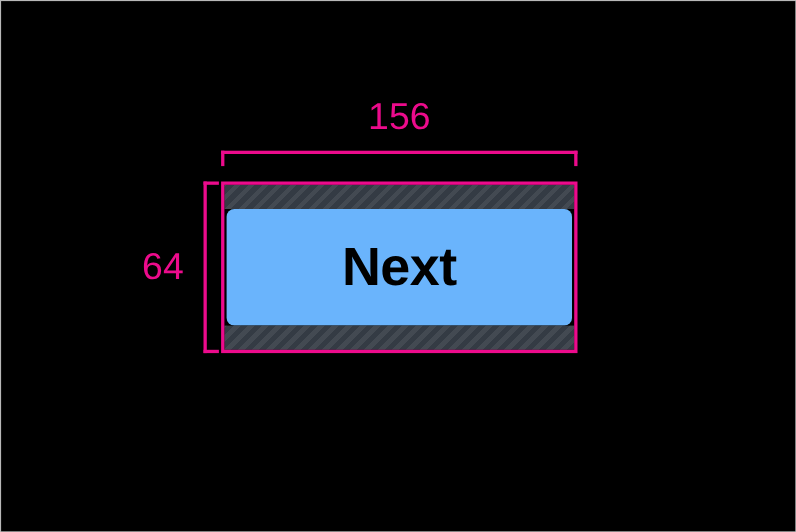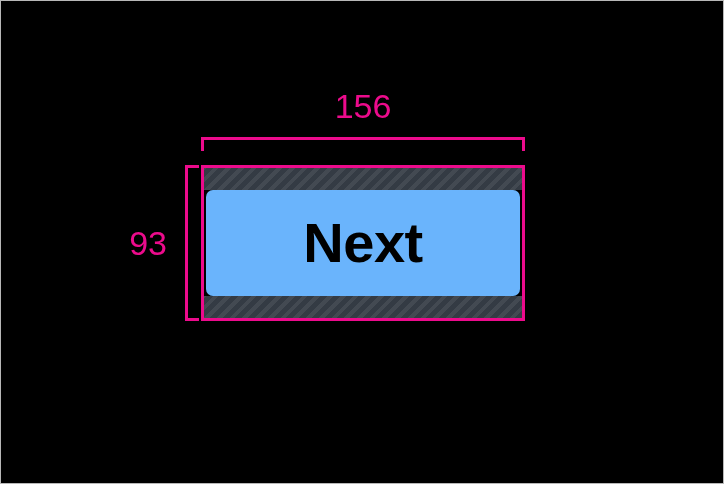--- a/index.html
+++ b/index.html
@@ -68,21 +68,21 @@
   
   .next-button {
     flex: 1 1 auto;
     margin: 0 2px;
     background: #6ab4fc;
     border-radius: 7px;
     display: flex;
     align-items: center;
     justify-content: center;
     color: #000000;
-    font-size: 56px;
+    font-size: 49px;
     font-weight: bold;
     letter-spacing: -0.5px;
     line-height: 1;
     user-select: none;
   }
 
   
 
   .dim-width-wrap {
     position: absolute;
@@ -172,21 +172,21 @@
 <div id="screenshot">
 
   <div class="dim-width-label">156</div>
 
   <div class="dim-width-wrap">
     <div class="dim-width-line"></div>
     <div class="dim-width-tick left"></div>
     <div class="dim-width-tick right"></div>
   </div>
 
-  <div class="dim-height-label">93</div>
+  <div class="dim-height-label">64</div>
 
   <div class="dim-height-wrap">
     <div class="dim-height-line"></div>
     <div class="dim-height-tick top"></div>
     <div class="dim-height-tick bottom"></div>
   </div>
 
   <div class="element-stack">
     <div class="hatch-band hatch-band-top"></div>
 

